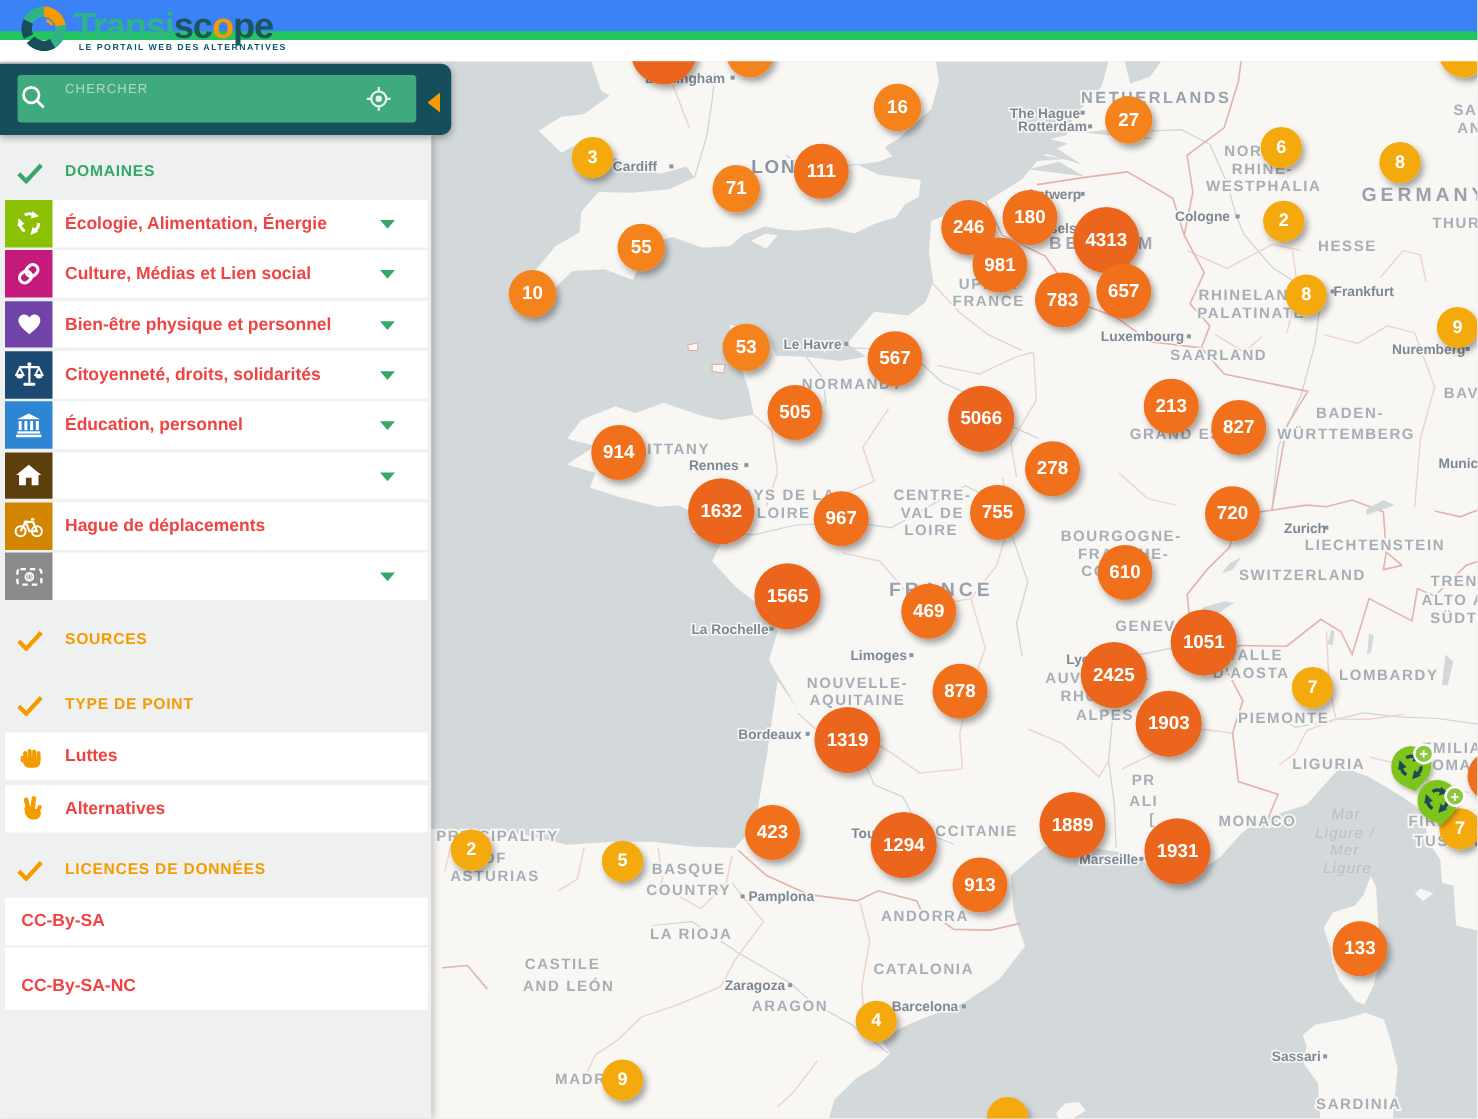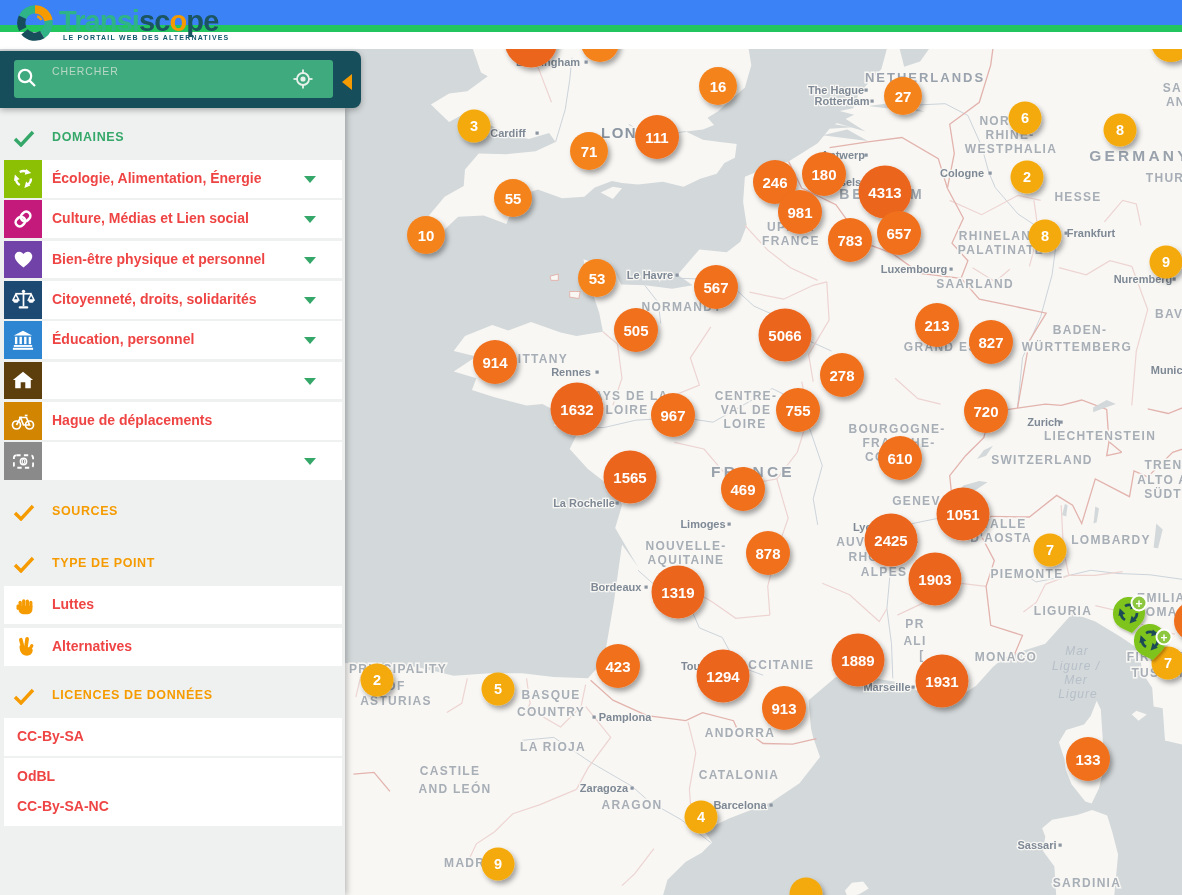--- a/index.html
+++ b/index.html
@@ -642,21 +642,21 @@
 <svg style="position:absolute;left:13px;top:688px" width="22" height="17" viewBox="0 0 22 17">
         <path d="M2 9 L8 15 L20 2" fill="none" stroke="#f59b00" stroke-width="3.4"></path>
       </svg>
 <div class="shead" style="left:52px;top:688px;color:#f59b00">LICENCES DE DONNÉES</div>
 <div class="row" style="top:718.0px">
         <div class="rtx" style="left:13px">CC-By-SA</div>
       </div>
 <div class="row" style="top:758.4px">
         <div class="rtx" style="left:13px">OdBL</div>
       </div>
-<div class="row" style="top:788px">
+<div class="row" style="top:770px">
         <div class="rtx" style="left:13px">CC-By-SA-NC</div>
       </div>
 </div>
 <div id="search">
       <div id="sinput"></div>
 <svg style="position:absolute;left:16px;top:16px" width="22" height="22" viewBox="0 0 22 22">
         <circle cx="9" cy="9" r="6.2" fill="none" stroke="#fff" stroke-width="2.2"></circle>
         <line x1="13.6" y1="13.6" x2="19" y2="19" stroke="#fff" stroke-width="2.2"></line>
       </svg>
 <div id="chercher">CHERCHER</div>

